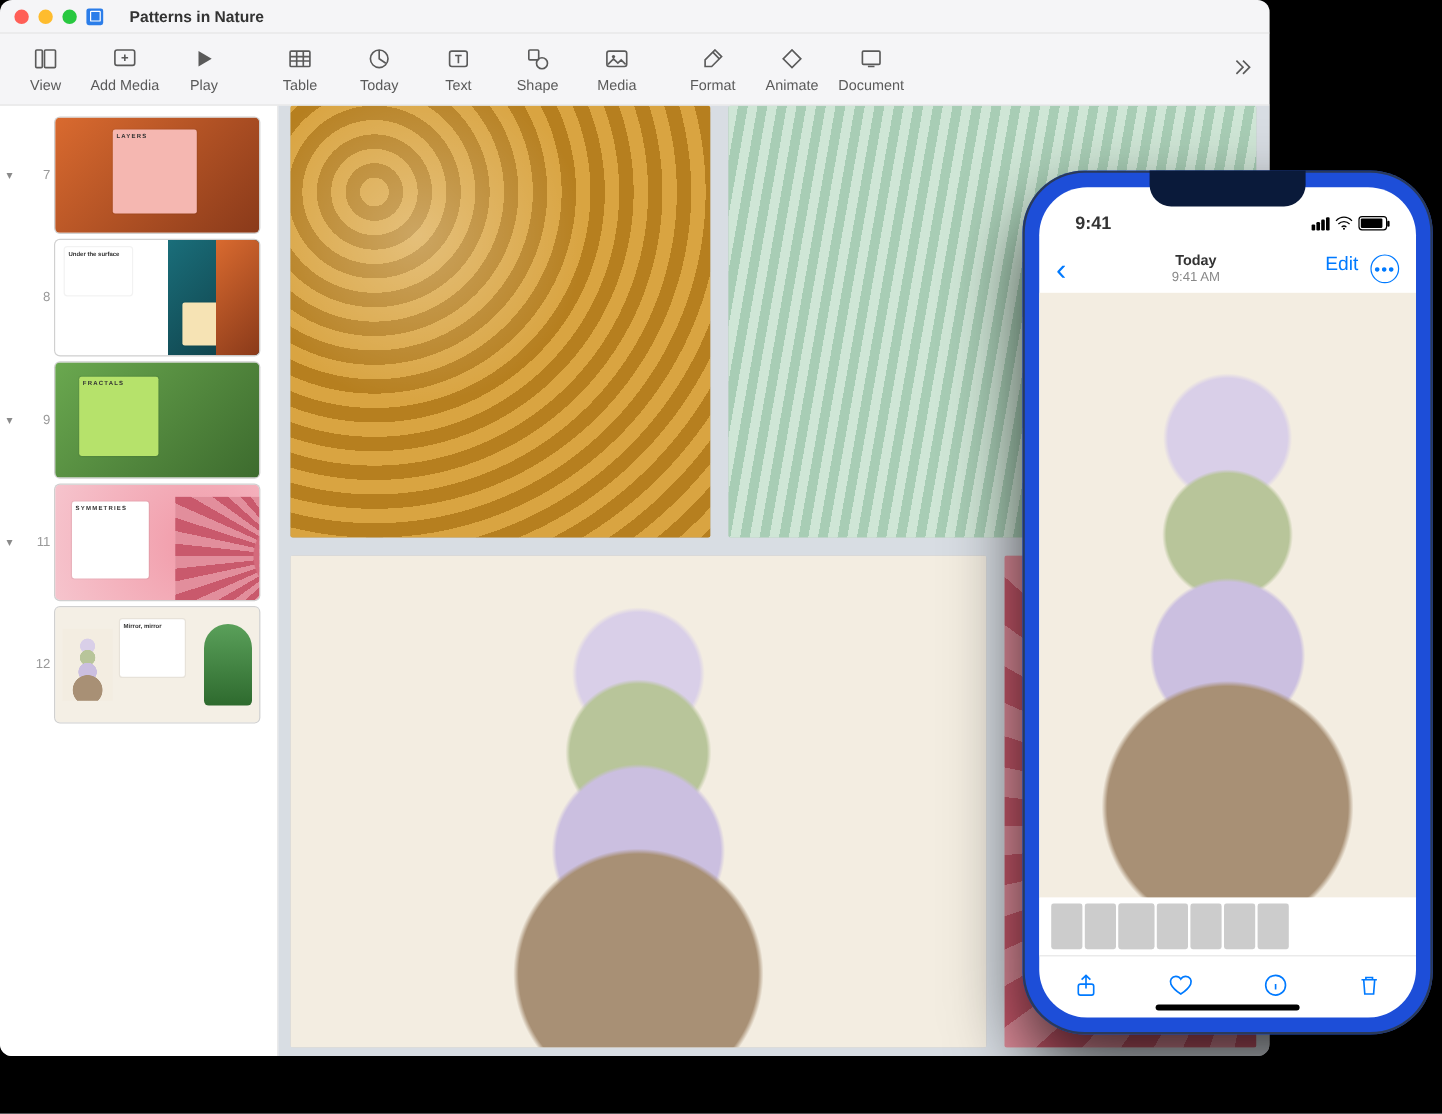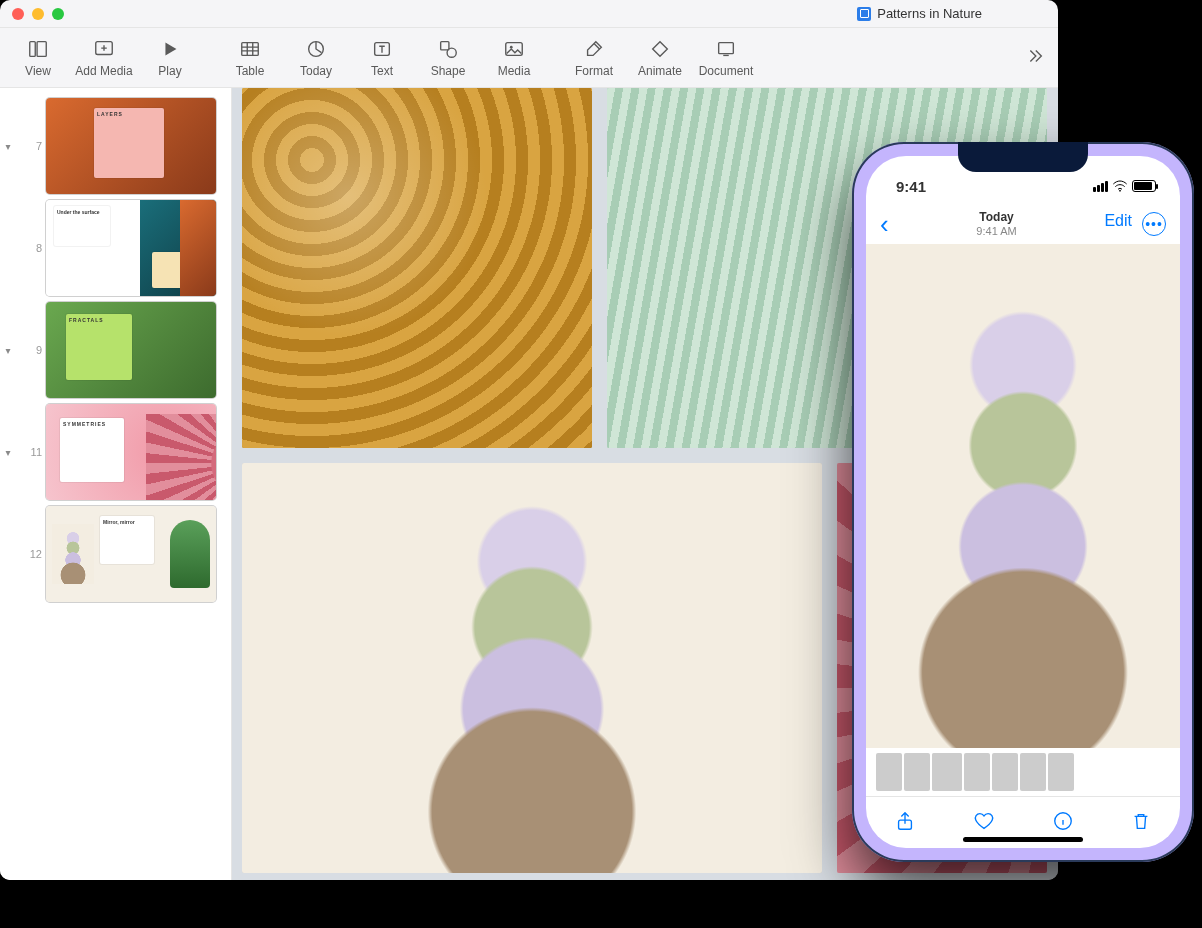--- a/index.html
+++ b/index.html
@@ -26,21 +26,21 @@
   .titlebar {
     height: 28px; display: flex; align-items: center;
     padding: 0 12px; gap: 8px;
     border-bottom: 1px solid #e5e5e5;
   }
   .traffic { display: flex; gap: 8px; }
   .traffic span { width: 12px; height: 12px; border-radius: 50%; display: block; }
   .t-close { background:#ff5f57; }
   .t-min   { background:#febc2e; }
   .t-max   { background:#28c840; }
-  .title-center { flex:1; text-align:center; display:flex; justify-content:flex-end; align-items:center; gap:6px; font-weight:400; }
+  .title-center { flex:1; text-align:center; display:flex; justify-content:flex-start; align-items:center; gap:22px; font-weight:700; }
   .title-center .ticon { width:14px; height:14px; background:#2b7de9; border-radius:2px; display:inline-flex; align-items:center; justify-content:center; }
   .title-center .ticon::before{ content:""; width:7px; height:7px; border:1px solid #fff; border-radius:1px; }
 
   
   .toolbar {
     height: 60px; display:flex; align-items:flex-start; gap:2px;
     padding: 6px 6px 0 6px; border-bottom: 1px solid #e5e5e5;
     position:relative;
   }
   .tb-btn {
@@ -115,21 +115,21 @@
     background:
       radial-gradient(circle at 110% 55%, #d46a7c 0 30%, transparent 31%),
       repeating-conic-gradient(from 0deg at 110% 55%, #e28e9c 0 6deg, #c9596c 6deg 12deg),
       #f6c4cd;
   }
 
   
   .iphone {
     position:absolute; left: 852px; top: 142px;
     width: 342px; height: 720px;
-    background:#c4b5fd;
+    background:#1d4ed8;
     border-radius: 52px;
     padding: 12px;
     box-shadow: 0 30px 60px rgba(0,0,0,.7), inset 0 0 0 2px #2a3a5a;
   }
   .iphone .screen{
     position:absolute; left:14px; top:14px; right:14px; bottom:14px;
     background:#fff; border-radius:40px; overflow:hidden;
     display:flex; flex-direction:column;
   }
   .notch{

